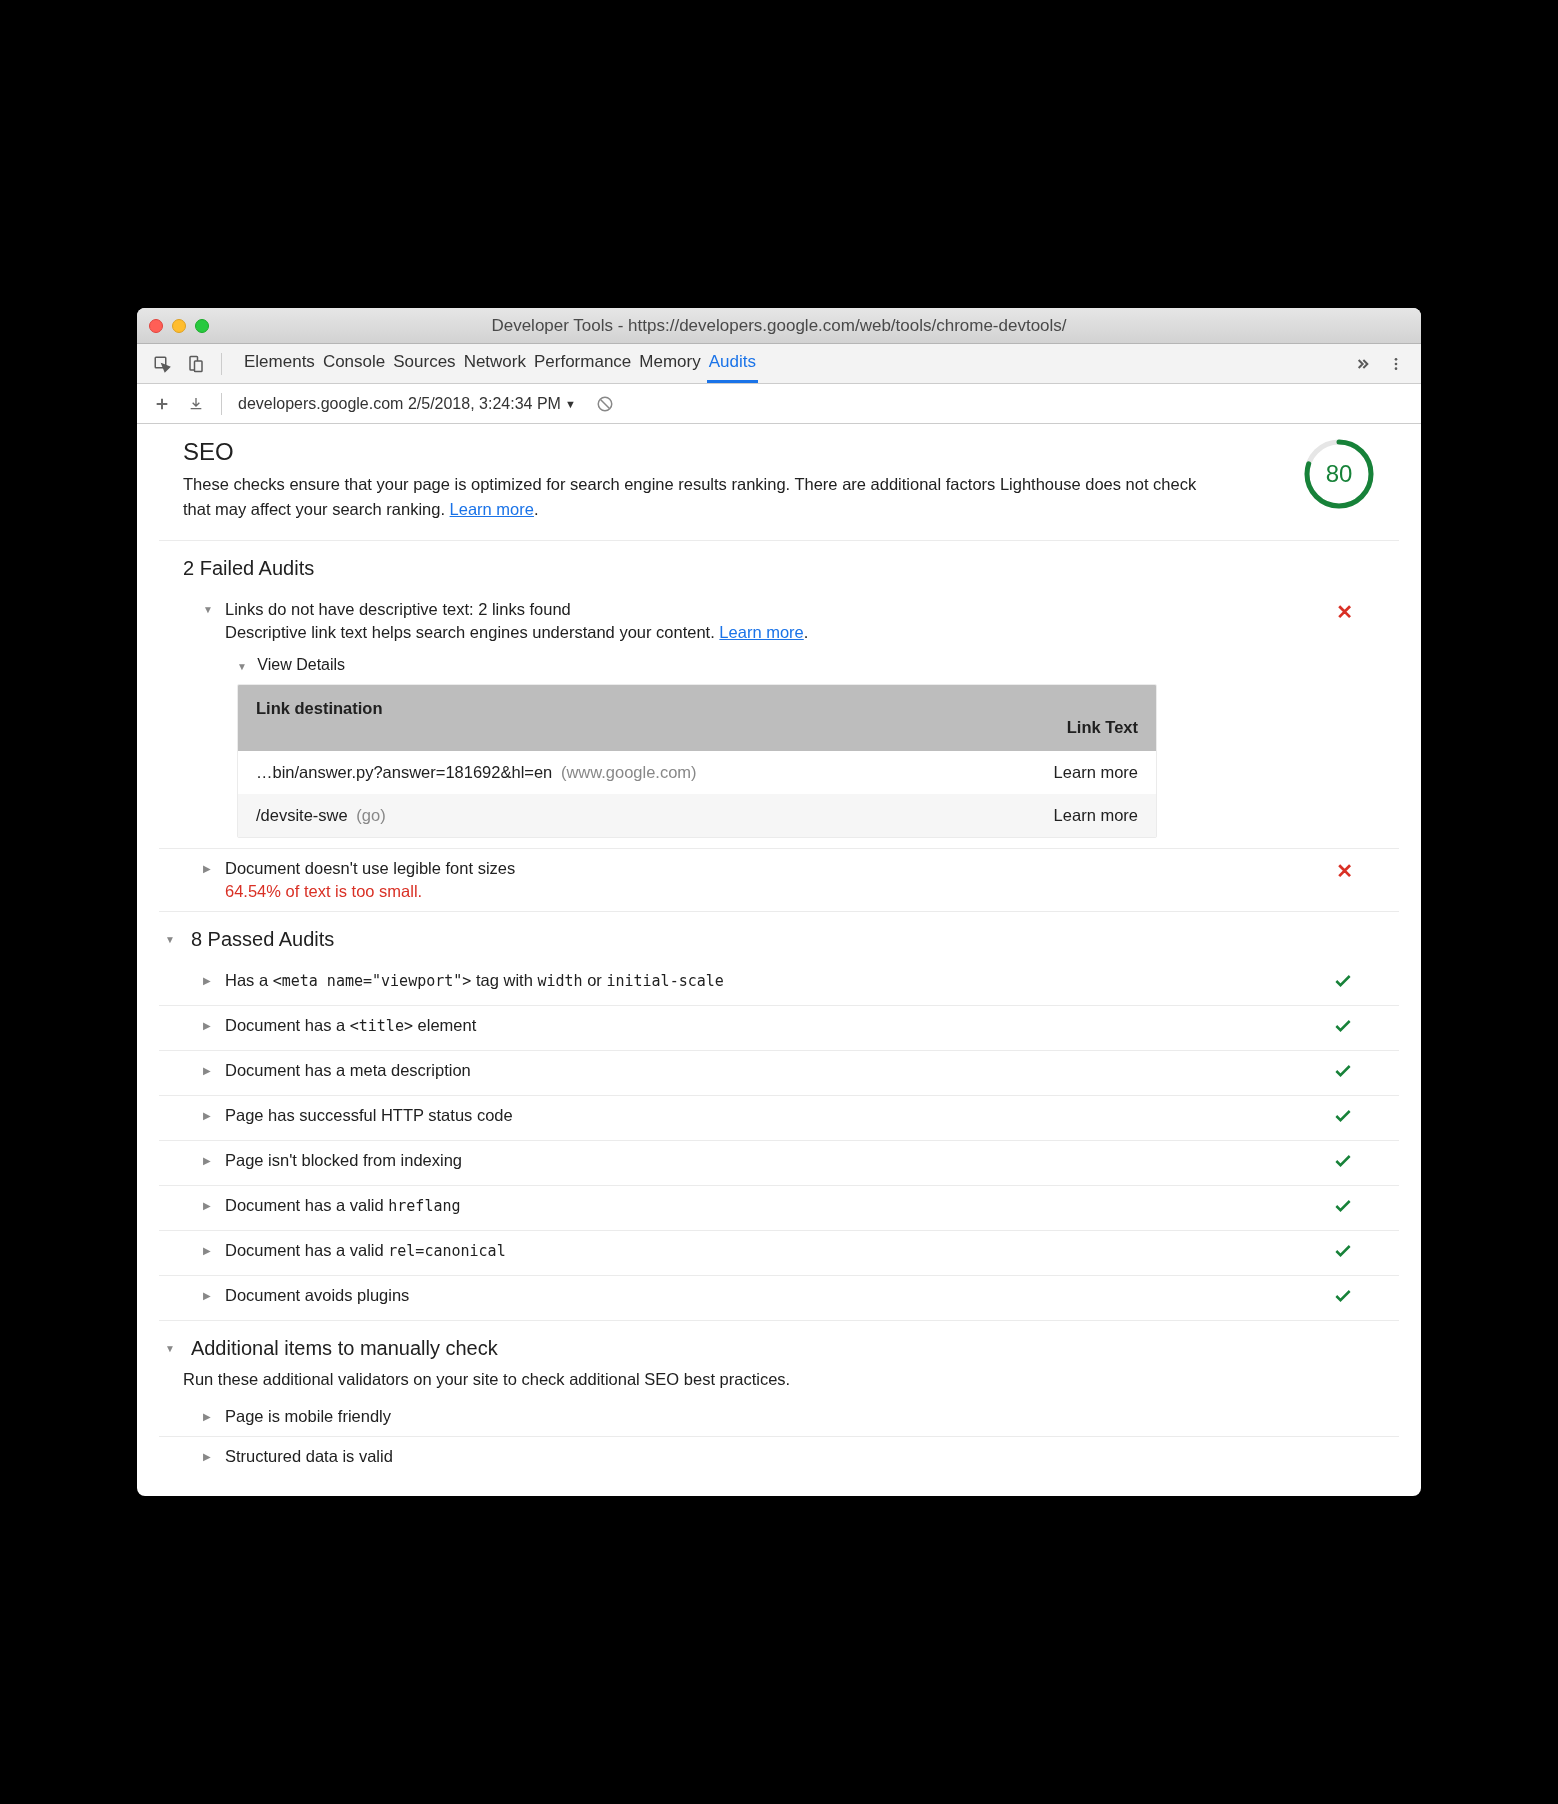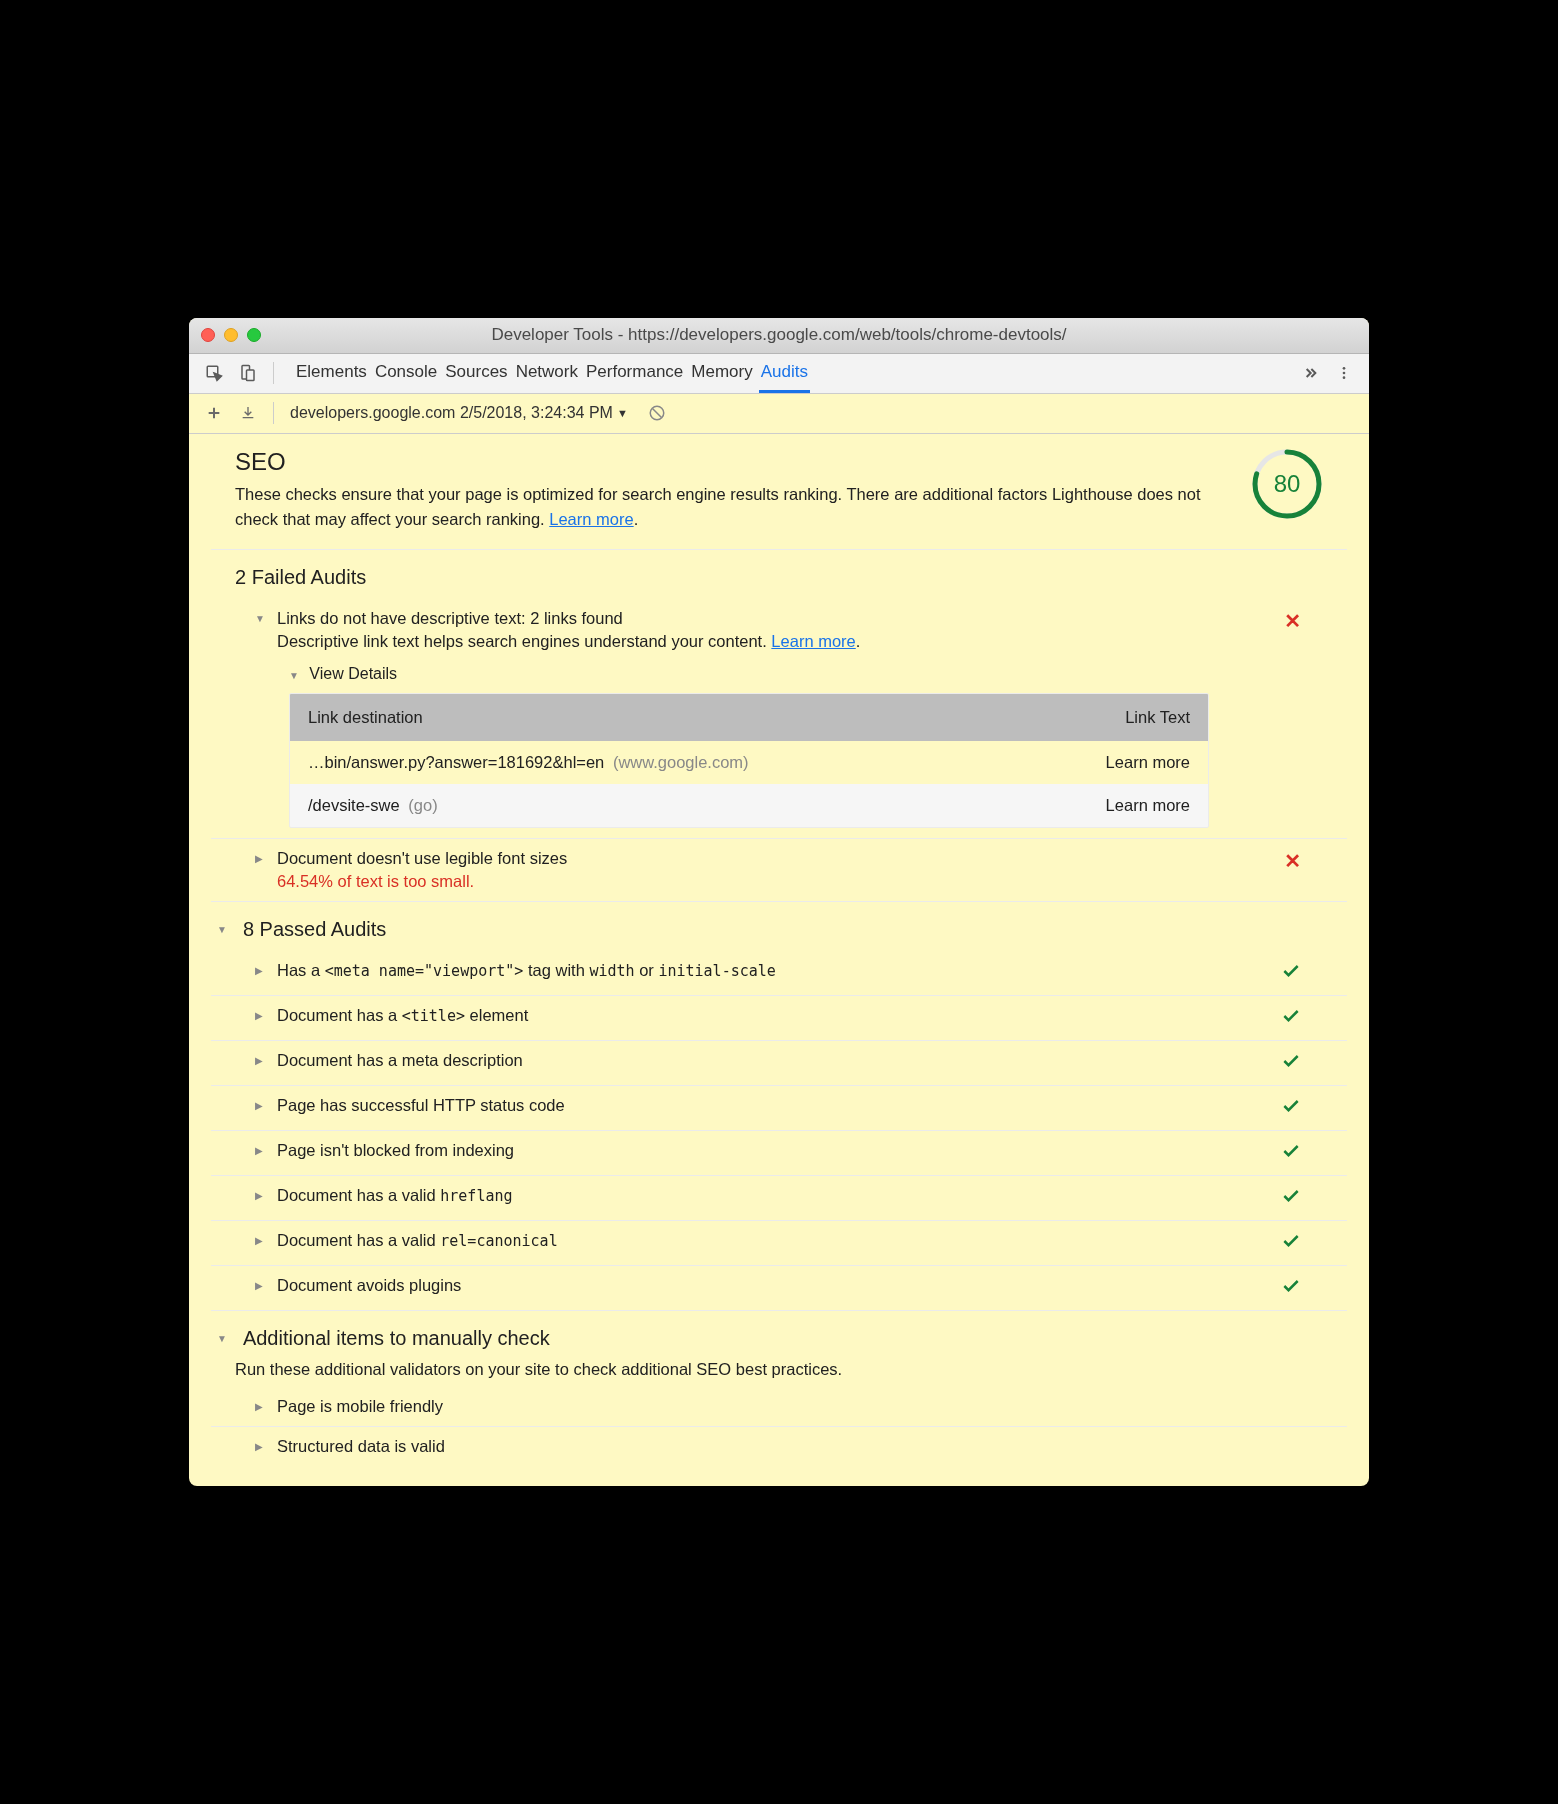--- a/index.html
+++ b/index.html
@@ -6,22 +6,22 @@
   body {
     background: #000;
     font-family: -apple-system, BlinkMacSystemFont, "Segoe UI", Helvetica, Arial, sans-serif;
     display: flex;
     align-items: center;
     justify-content: center;
     min-height: 100vh;
     padding: 60px;
   }
   .window {
-    width: 1180px;
-    background: #fef9c3;
+    width: 1284px;
+    background: #ffffff;
     border-radius: 8px;
     box-shadow: 0 20px 60px rgba(0,0,0,0.5);
     overflow: hidden;
   }
   .titlebar {
     height: 36px;
     background: linear-gradient(#e6e6e6, #d2d2d2);
     display: flex;
     align-items: center;
     padding: 0 12px;
@@ -134,23 +134,24 @@
   .details-table {
     margin-left: 12px;
     border: 1px solid #ebebeb;
     border-radius: 2px;
     overflow: hidden;
     width: 920px;
   }
   .dt-header {
     display: flex;
     background: #bdbdbd;
-    font-weight: 400;
+    font-weight: 700;
     font-size: 16.5px;
     padding: 14px 18px;
+    flex-direction: column;
   }
   .dt-row {
     display: flex;
     padding: 12px 18px;
     font-size: 16.5px;
   }
   .dt-row.alt { background: #f6f6f6; }
   .dt-col1 { flex: 1; }
   .dt-col2 { text-align: right; margin-left: auto; }
   .dt-host { color: #888; margin-left: 4px; }

